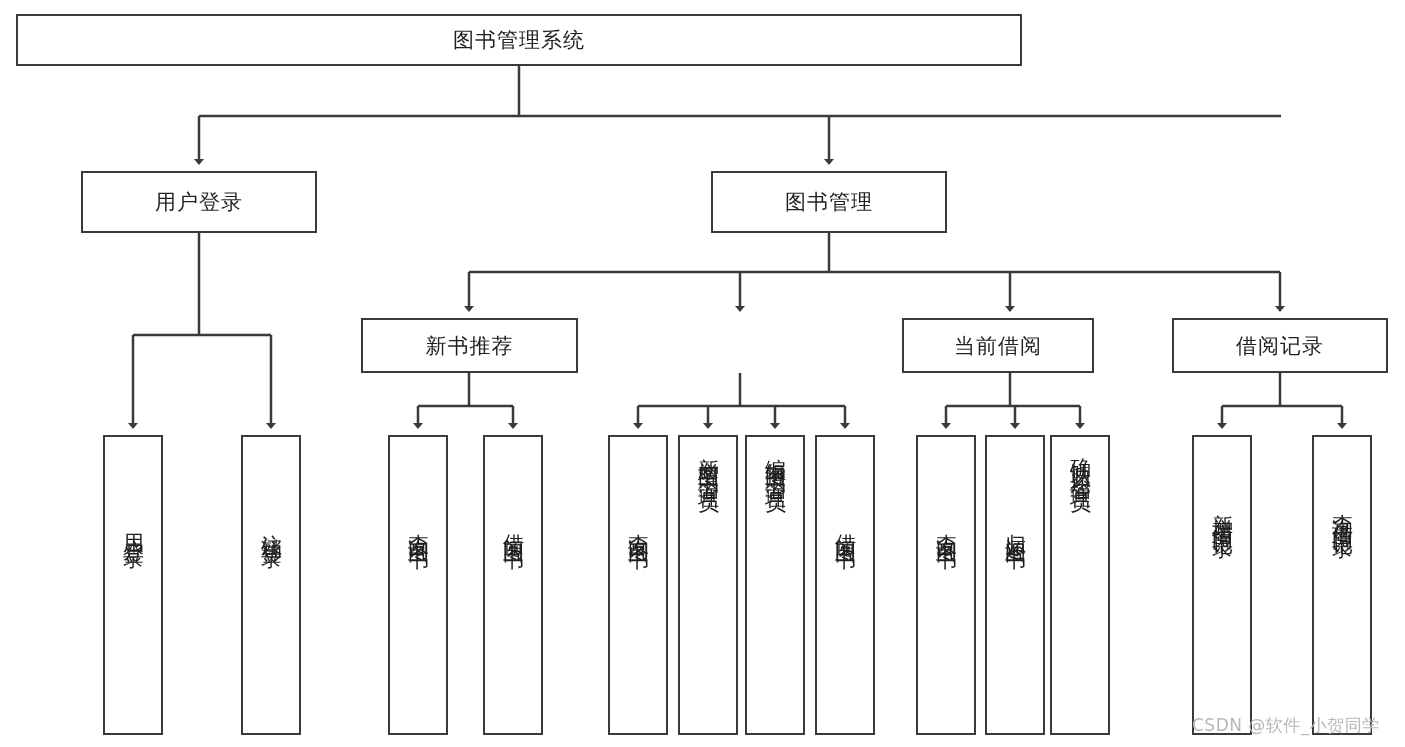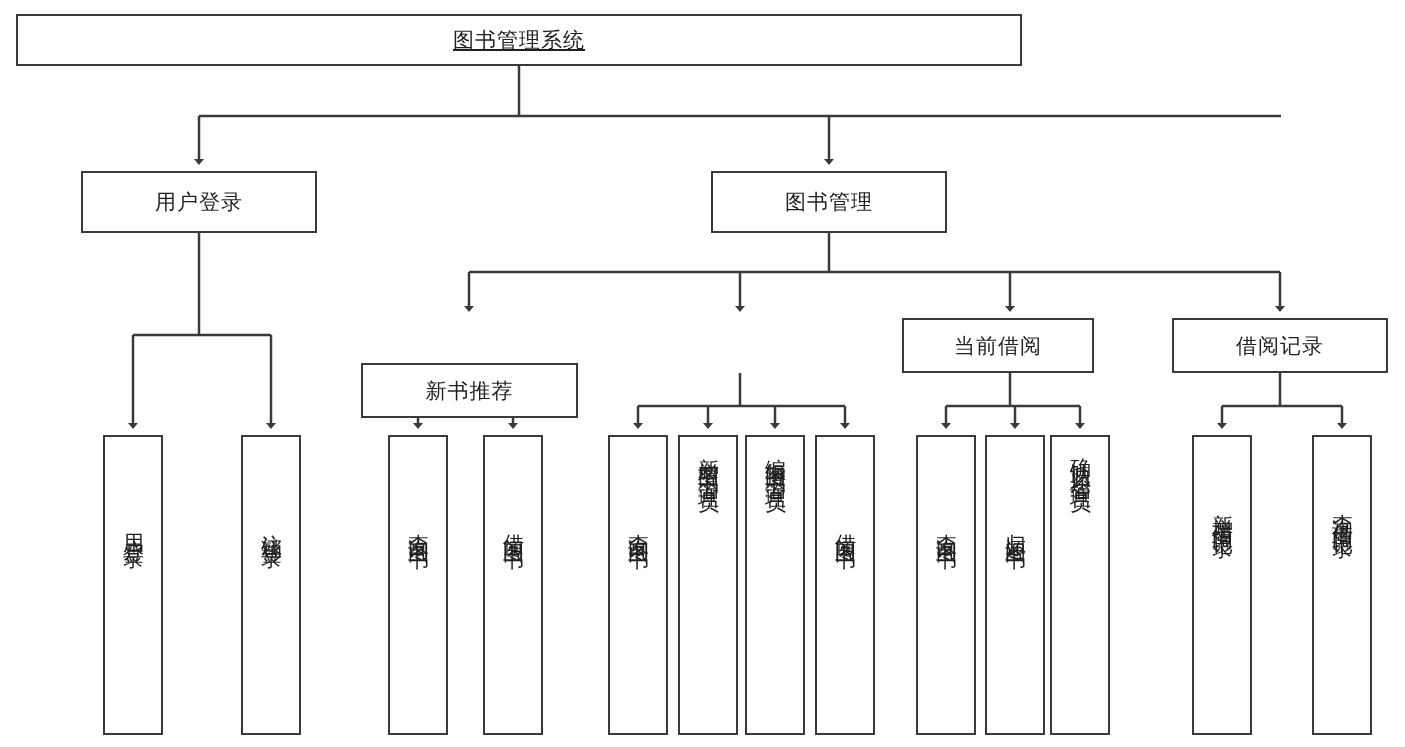--- a/index.html
+++ b/index.html
@@ -117,32 +117,32 @@
       <path d="M1015,406 L1015,426" marker-end="url(#arw)"></path>
       <path d="M1080,406 L1080,426" marker-end="url(#arw)"></path>
 
       <path d="M1280,373 L1280,406"></path>
       <path d="M1222,406 L1342,406"></path>
       <path d="M1222,406 L1222,426" marker-end="url(#arw)"></path>
       <path d="M1342,406 L1342,426" marker-end="url(#arw)"></path>
     </g>
   </svg>
 
-  <div class="node h" style="left:16px; top:14px; width:1006px; height:52px;text-decoration:underline;">
+  <div class="node h" style="left:16px; top:14px; width:1006px; height:52px;">
     <span>图书管理系统</span>
   </div>
 
   <div class="node h" style="left:81px; top:171px; width:236px; height:62px;">
     <span>用户登录</span>
   </div>
   <div class="node h" style="left:711px; top:171px; width:236px; height:62px;">
     <span>图书管理</span>
   </div>
 
-  <div class="node h" style="left:361px; top:318px; width:217px; height:55px;margin-top:45px;">
+  <div class="node h" style="left:361px; top:318px; width:217px; height:55px;">
     <span>新书推荐</span>
   </div>
   <div class="node h" style="left:902px; top:318px; width:192px; height:55px;">
     <span>当前借阅</span>
   </div>
   <div class="node h" style="left:1172px; top:318px; width:216px; height:55px;">
     <span>借阅记录</span>
   </div>
 
   <div class="node v mid" style="left:103px; top:435px; width:60px; height:300px;">
@@ -182,13 +182,14 @@
     <span class="vtext">确认归还（管理员）</span>
   </div>
 
   <div class="node v midb" style="left:1192px; top:435px; width:60px; height:300px;">
     <span class="vtext">新增借阅记录</span>
   </div>
   <div class="node v midb" style="left:1312px; top:435px; width:60px; height:300px;">
     <span class="vtext">查询借阅记录</span>
   </div>
 
+  <div class="watermark">CSDN @软件_小贺同学</div>
 </div>
 
 </body></html>

